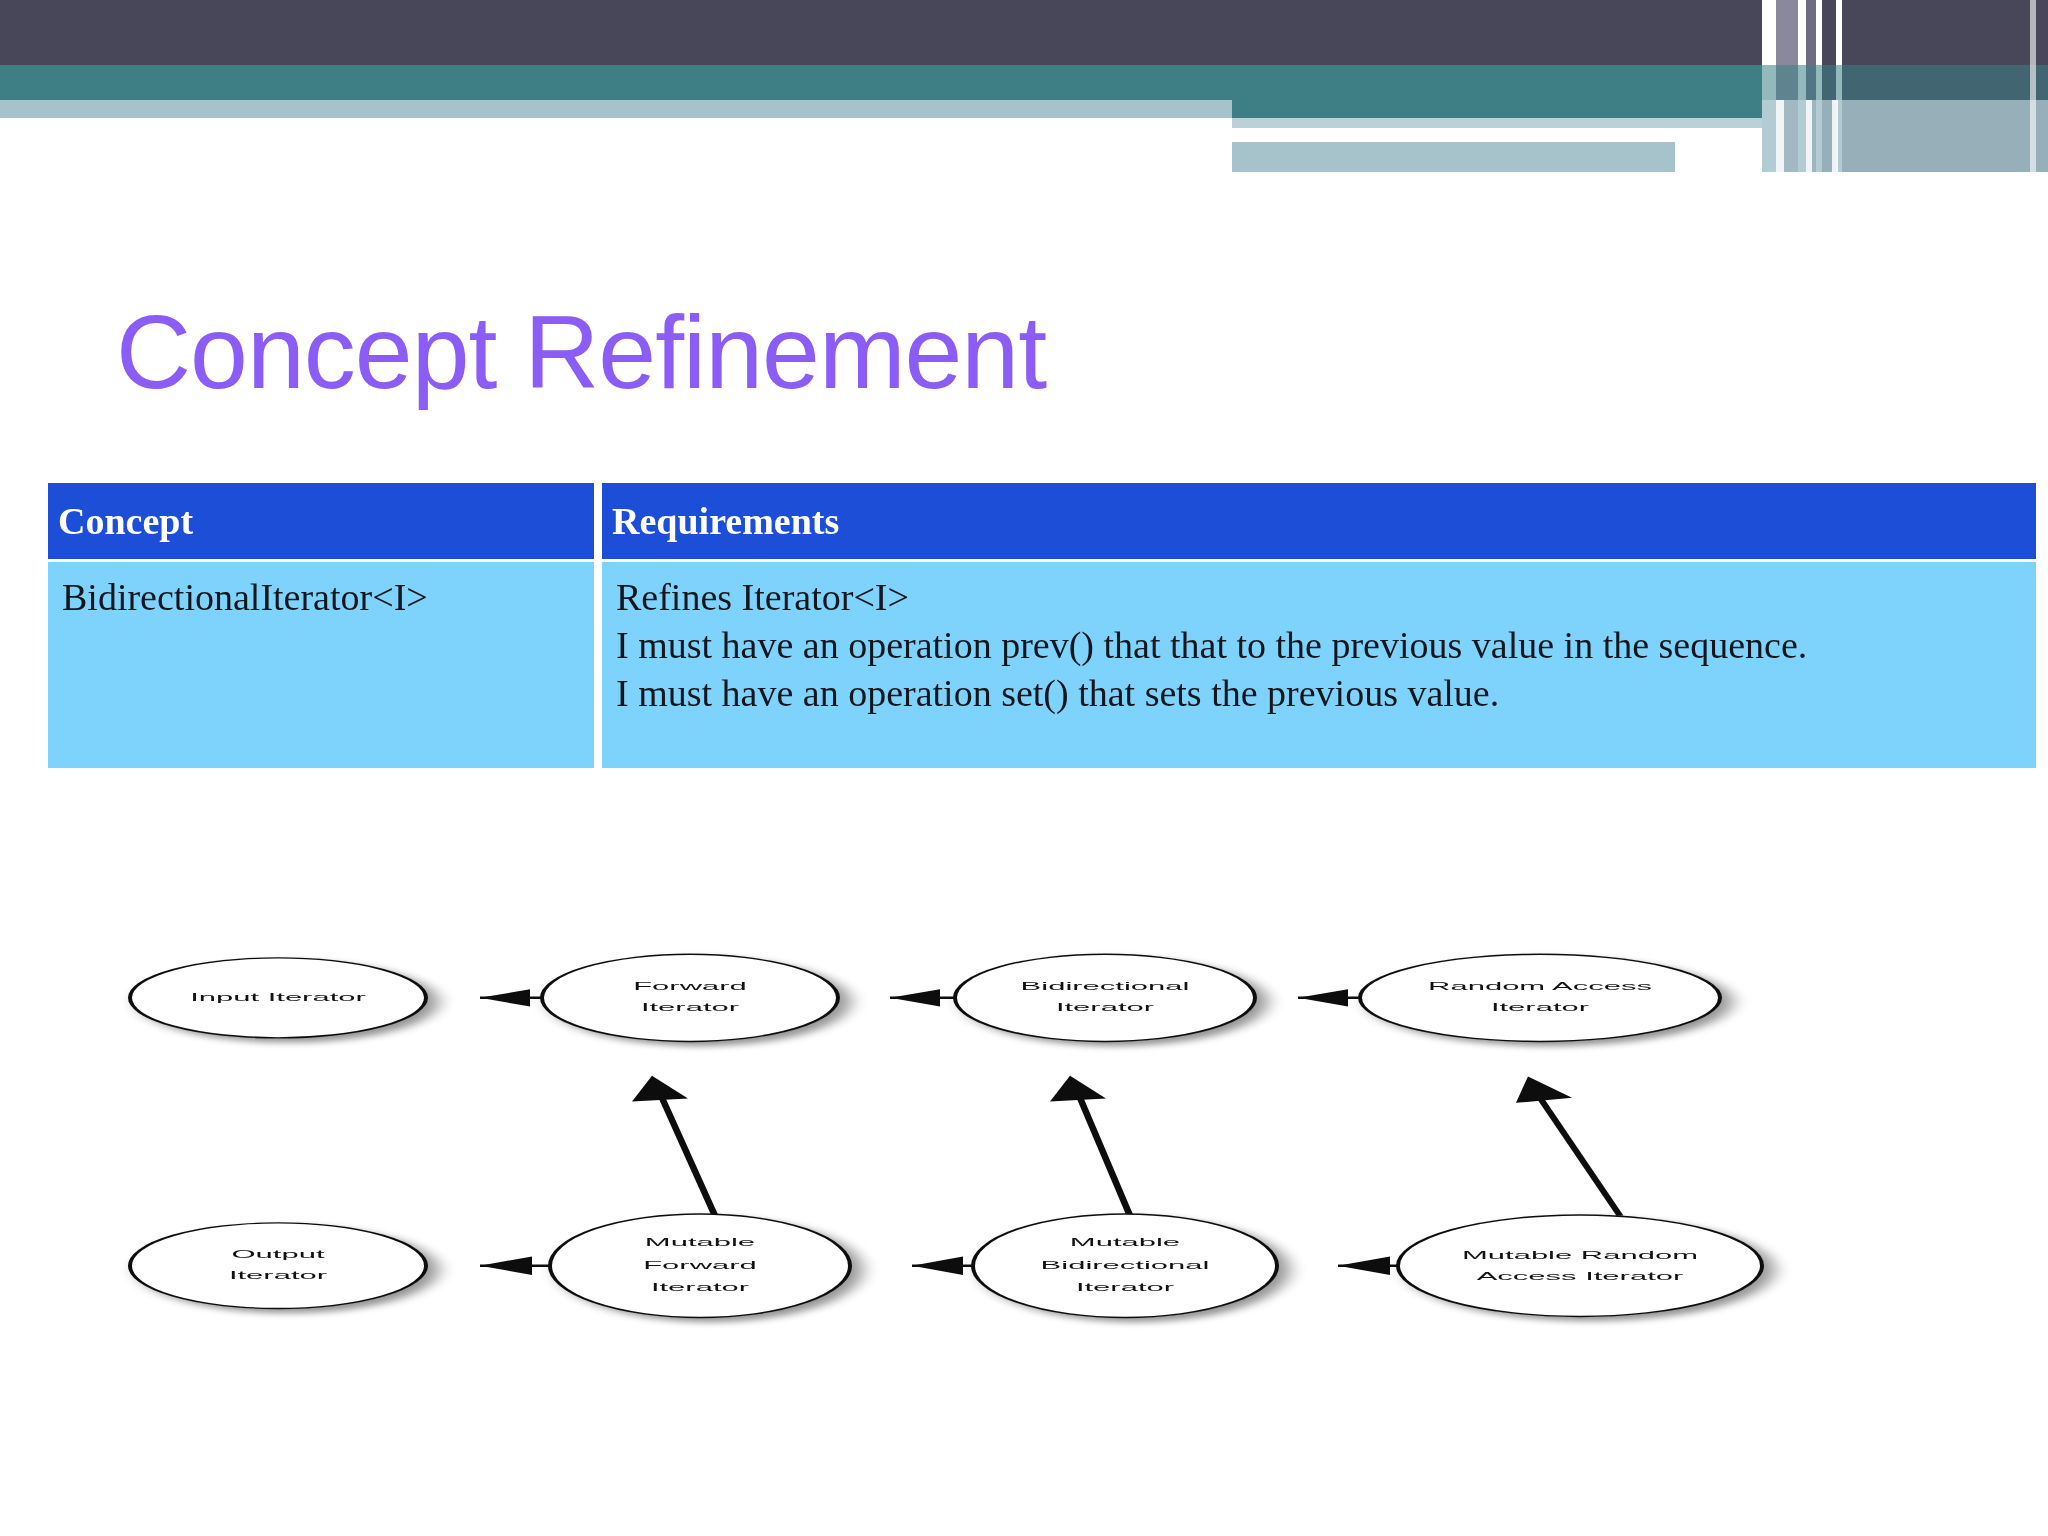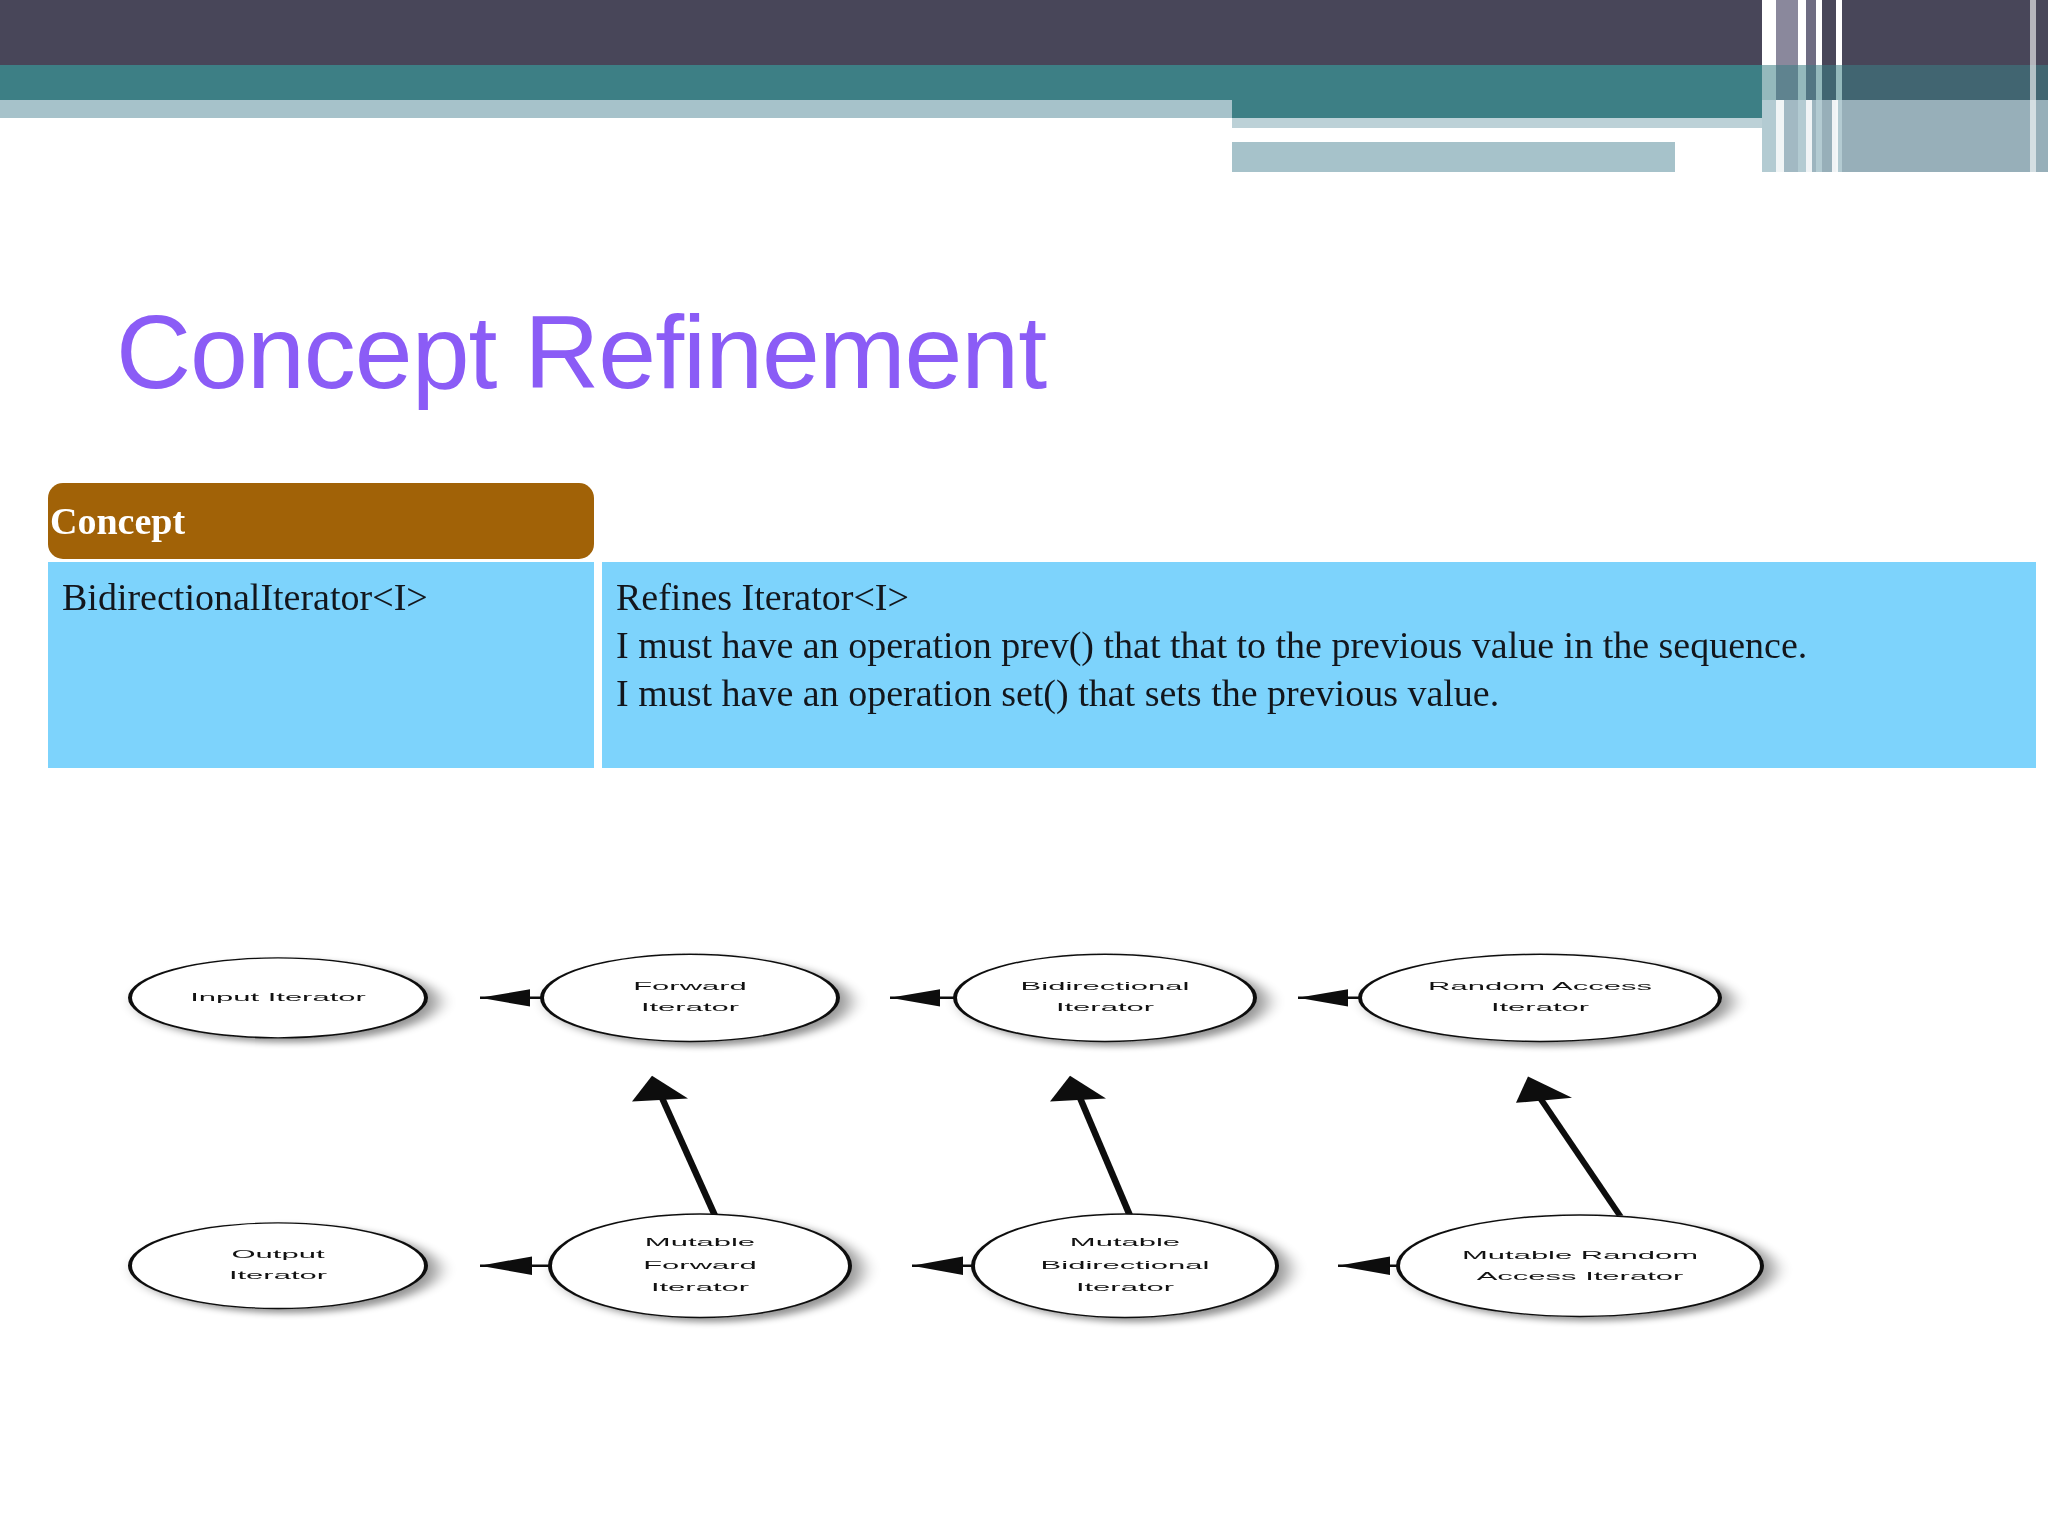--- a/index.html
+++ b/index.html
@@ -88,30 +88,29 @@
 
   
   .data-table {
     position: absolute;
     left: 48px;
     top: 483px;
     width: 1988px;
   }
   .tbl-head-row { display: flex; height: 76px; }
   .tbl-head-cell {
-    background: #a16207;
+    background: #1d4ed8;
     color: #ffffff;
     font-family: "Liberation Serif", serif;
     font-weight: bold;
     font-size: 38px;
     display: flex;
     align-items: center;
     box-sizing: border-box;
-    padding-left: 2px;
-    border-radius: 15px;
+    padding-left: 10px;
   }
   .th-concept { width: 546px; }
   .th-gap     { width: 8px; background: #ffffff; }
   .th-req     { flex: 1; }
 
   .tbl-body-row { display: flex; min-height: 206px; margin-top: 3px; }
   .tbl-body-cell {
     background: #7dd3fc;
     color: #13161c;
     font-family: "Liberation Serif", serif;
@@ -177,20 +176,21 @@
   <div class="vs-white-c"></div>
   <div class="vs-white-d"></div>
 </div>
 
 <div class="page-title">Concept Refinement</div>
 
 <div class="data-table">
   <div class="tbl-head-row">
     <div class="tbl-head-cell th-concept">Concept</div>
     <div class="th-gap"></div>
+    <div class="tbl-head-cell th-req">Requirements</div>
   </div>
   <div class="tbl-body-row">
     <div class="tbl-body-cell td-concept">BidirectionalIterator&lt;I&gt;</div>
     <div class="td-gap"></div>
     <div class="tbl-body-cell td-req">
       <div class="req-line">Refines Iterator&lt;I&gt;</div>
       <div class="req-line">I must have an operation prev() that that to the previous value in the sequence.</div>
       <div class="req-line">I must have an operation set() that sets the previous value.</div>
     </div>
   </div>

